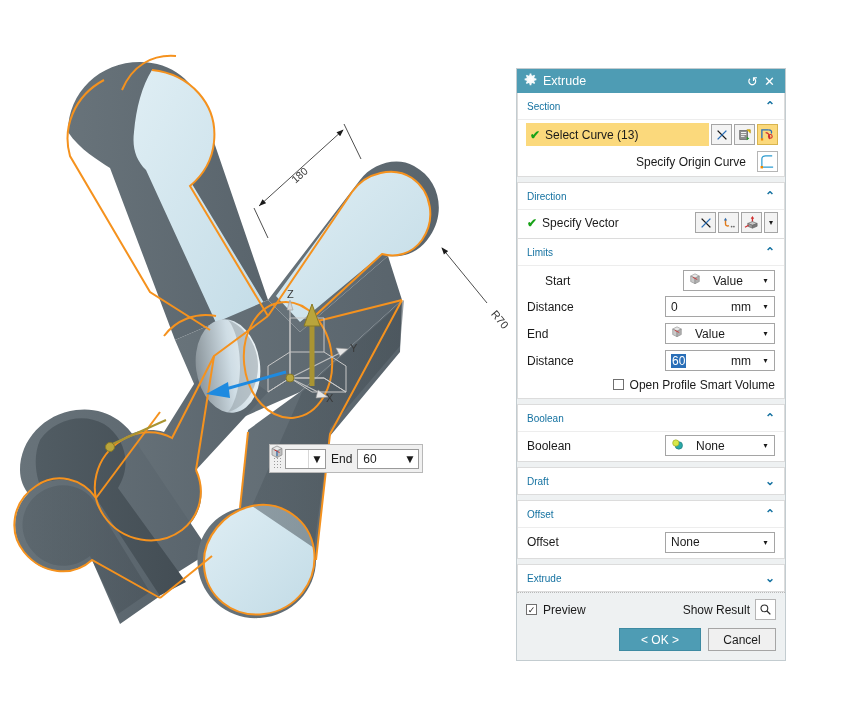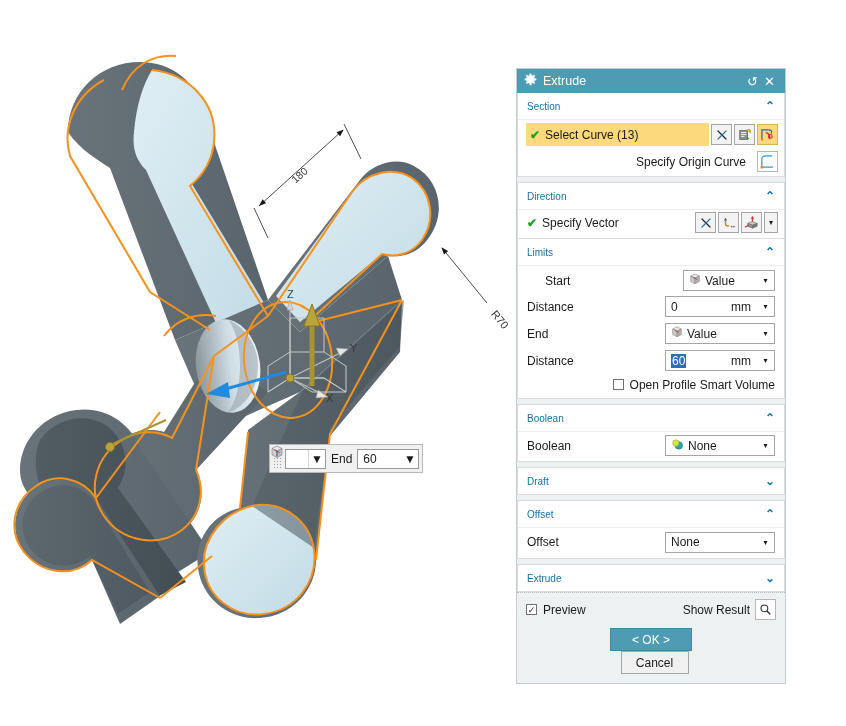--- a/index.html
+++ b/index.html
@@ -54,21 +54,21 @@
   .btn-ico{width:21px;height:21px;border:1px solid #a5a5a5;background:#f3f3f3;
      display:flex;align-items:center;justify-content:center;box-sizing:border-box;margin-left:2px;}
   .btn-ico.hl{background:#fbd97c;border-color:#d8b44e;}
   .btn-ico.plain{border:1px solid #b5b5b5;background:#ffffff;}
   .btn-arrow{width:14px;height:21px;border:1px solid #a5a5a5;background:#f3f3f3;
      display:flex;align-items:center;justify-content:center;box-sizing:border-box;margin-left:2px;
      font-size:8px;}
 
   .field{height:21px;border:1px solid #a5a5a5;background:#ffffff;box-sizing:border-box;
      display:flex;align-items:center;}
-  .field .fv{flex:1;padding-left:5px;font-size:12px;display:flex;align-items:center;gap:4px;}
+  .field .fv{flex:1;padding-left:5px;font-size:12px;display:flex;align-items:center;gap:12px;}
   .field .unit{font-size:12px;color:#1a1a1a;padding-right:6px;}
   .field .dd{width:17px;display:flex;align-items:center;justify-content:center;font-size:8px;}
   .sel-text{background:#2a6fb8;color:#ffffff;padding:0 1px;}
 
   .cbx{width:11px;height:11px;border:1px solid #707070;background:#fff;
      display:flex;align-items:center;justify-content:center;font-size:9px;
      color:#222;box-sizing:border-box;margin-right:6px;}
 
   .footer{background:#eef1f2;padding:6px 9px 9px 9px;}
   .fr{display:flex;align-items:center;}
@@ -492,18 +492,18 @@
       </span>
       <span class="lbl" style="flex:1;">Preview</span>
       <span class="lbl" style="padding-right:5px;">Show Result</span>
       <span class="btn-ico plain" style="margin-left:0;">
         <svg width="13" height="13" viewBox="0 0 16 16">
           <circle cx="6.6" cy="6.6" r="4.2" fill="none" stroke="#2a2a2a" stroke-width="1.3"></circle>
           <path d="M9.8,9.8 L14,14" stroke="#2a2a2a" stroke-width="1.6"></path>
         </svg>
       </span>
     </div>
-    <div class="fr" style="flex-direction:column;">
+    <div class="fr" style="justify-content:flex-end;">
       <div class="btn btn-ok">&lt; OK &gt;</div>
       <div class="btn btn-cancel">Cancel</div>
     </div>
   </div>
 </div>
 
 </body></html>

